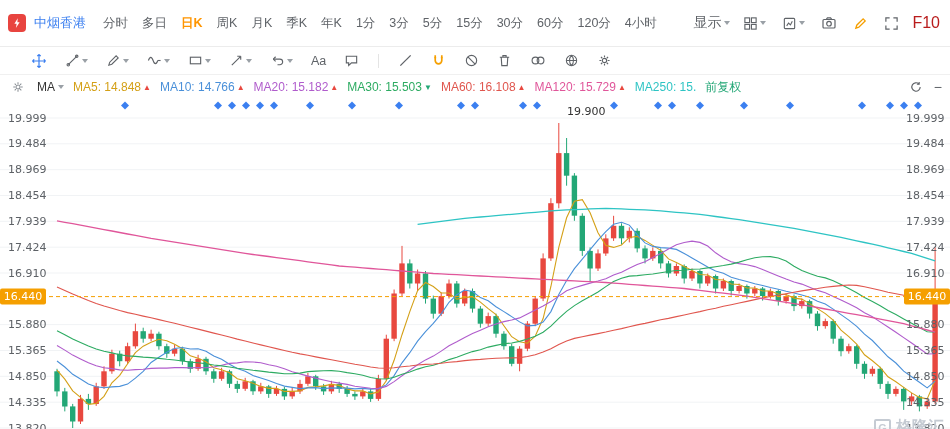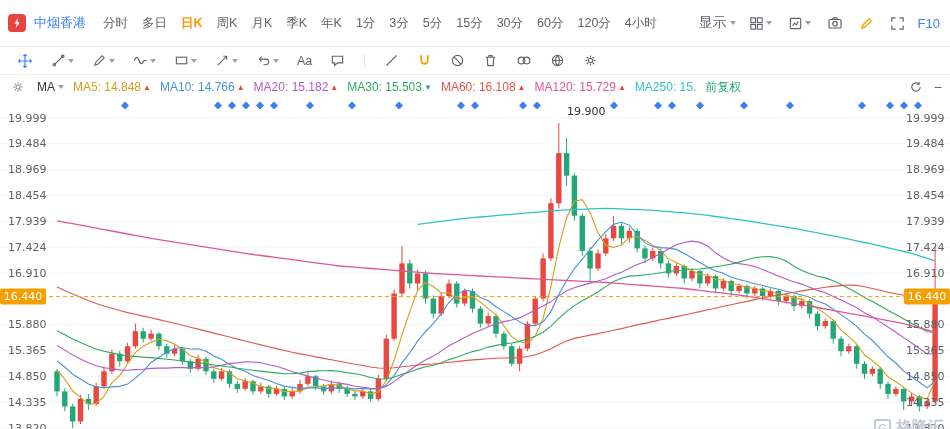--- a/index.html
+++ b/index.html
@@ -7,23 +7,23 @@
   *{box-sizing:border-box;}
   
   .tb-top{height:47px;display:flex;align-items:center;padding:0 8px;border-bottom:1px solid #ececec;gap:0;}
   .app-ic{width:18px;height:18px;border-radius:4px;background:#e8443f;display:inline-flex;align-items:center;justify-content:center;margin-right:8px;flex:0 0 auto;cursor:pointer;}
   .stock{color:#3b7ff0;font-size:13px;margin-right:10px;cursor:pointer;white-space:nowrap;}
   .tab{font-size:12.5px;color:#5f6368;padding:0 7px;cursor:pointer;white-space:nowrap;}
   .tab.active{color:#ff9500;font-weight:bold;}
   .tb-right{margin-left:auto;display:flex;align-items:center;gap:10px;padding-right:2px;}
   .disp{font-size:14px;color:#5f6368;display:inline-flex;align-items:center;cursor:pointer;white-space:nowrap;}
   .caret{width:0;height:0;border-left:3.5px solid transparent;border-right:3.5px solid transparent;border-top:4px solid #9aa0a6;margin-left:3px;display:inline-block;}
-  .f10{font-size:13px;color:#3b82f6;cursor:pointer;}
+  .f10{font-size:16px;color:#b91c1c;cursor:pointer;}
   
-  .tb-draw{height:28px;display:flex;align-items:center;padding:0 14px;border-bottom:1px solid #f0f0f0;gap:12px;}
+  .tb-draw{height:28px;display:flex;align-items:center;padding:0 28px;border-bottom:1px solid #f0f0f0;gap:12px;}
   .tool{display:inline-flex;align-items:center;justify-content:center;height:22px;padding:0 3px;cursor:pointer;color:#5f6368;}
   .tool svg{display:block;}
   .tool .caret{margin-left:2px;}
   .tool.txt{font-size:12.5px;color:#5f6368;}
   .vdiv{width:1px;height:14px;background:#e4e4e4;margin:0 4px;}
   
   .ind-bar{height:24px;display:flex;align-items:center;padding:0 8px;gap:9px;font-size:12px;background:#fff;}
   .ma-group{display:inline-flex;align-items:center;color:#333;cursor:pointer;font-size:12px;}
   .ma-item{white-space:nowrap;display:inline-flex;align-items:center;gap:2px;}
   .ma-item .arr{font-size:8px;}

